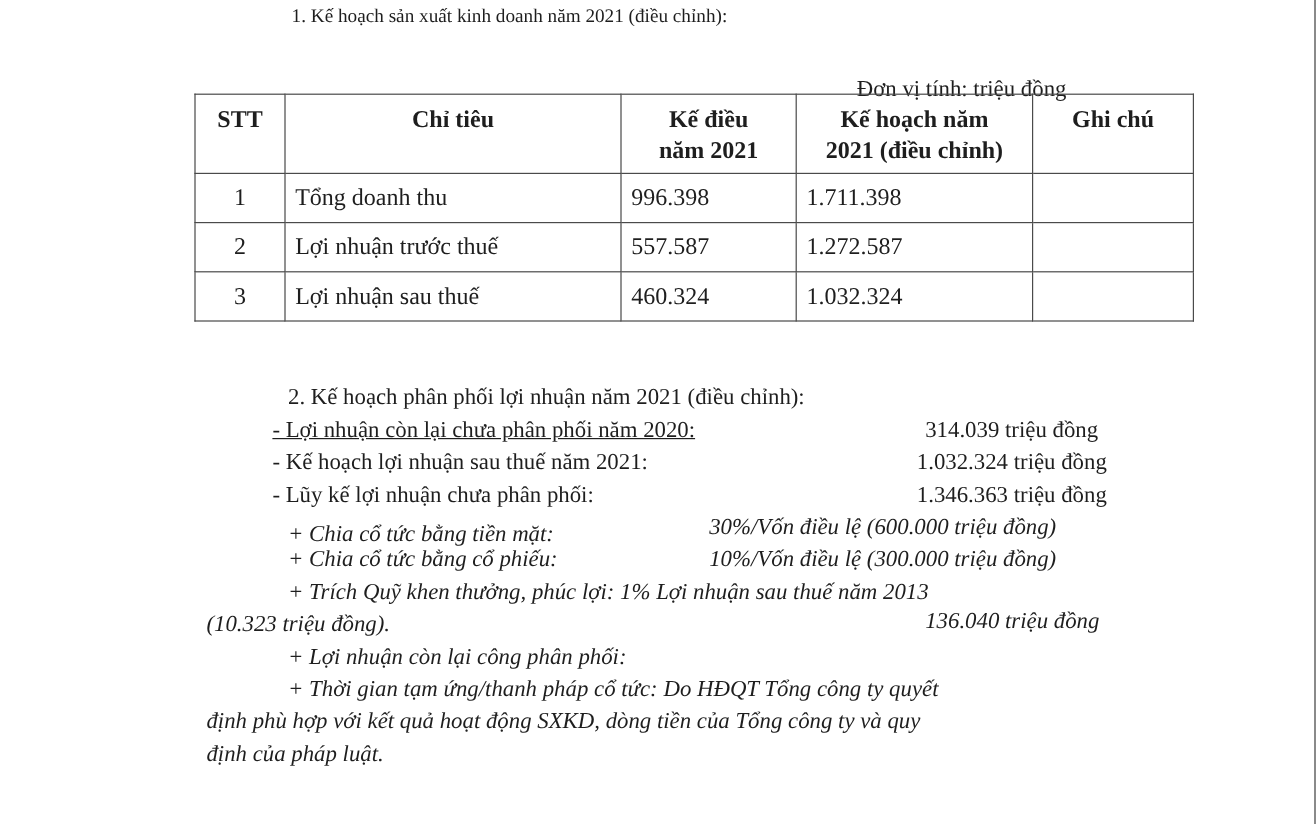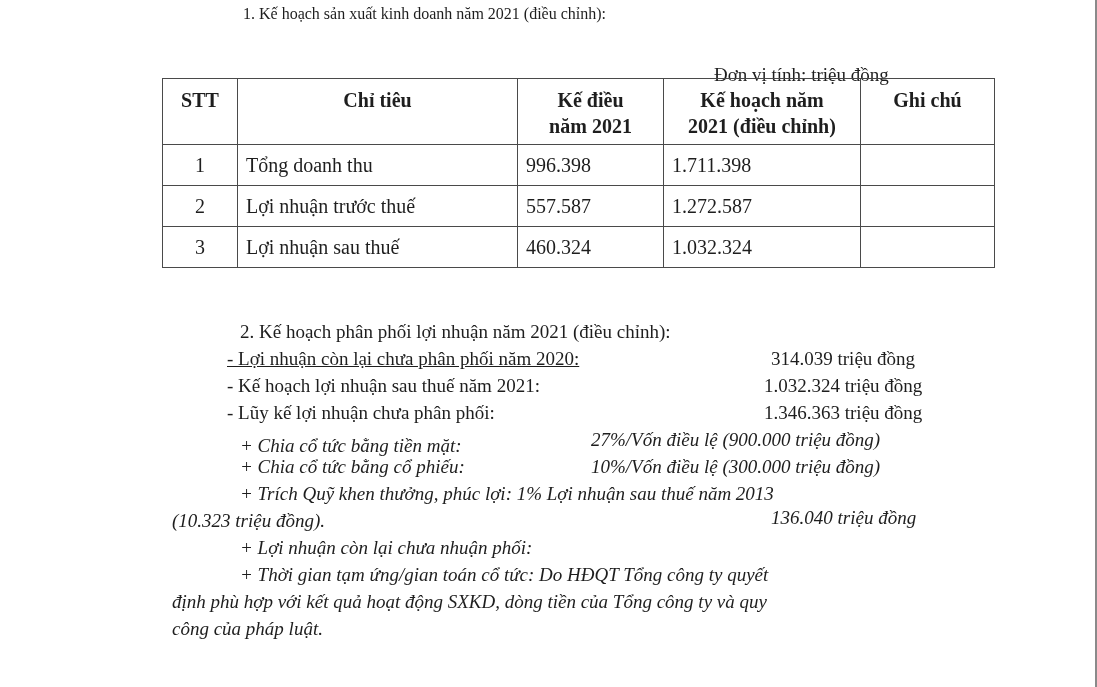--- a/index.html
+++ b/index.html
@@ -135,26 +135,26 @@
 <div class="line" style="left:227px; top:345px;text-decoration:underline;">- Lợi nhuận còn lại chưa phân phối năm 2020:</div>
 <div class="line" style="left:771px; top:345px;">314.039 triệu đồng</div>
 
 <div class="line" style="left:227px; top:372px;">- Kế hoạch lợi nhuận sau thuế năm 2021:</div>
 <div class="line" style="left:764px; top:372px;">1.032.324 triệu đồng</div>
 
 <div class="line" style="left:227px; top:399px;">- Lũy kế lợi nhuận chưa phân phối:</div>
 <div class="line" style="left:764px; top:399px;">1.346.363 triệu đồng</div>
 
 <div class="line italic" style="left:240px; top:412px;margin-top:20px;">+ Chia cổ tức bằng tiền mặt:</div>
-<div class="line italic" style="left:591px; top:426px;">27%/Vốn điều lệ (900.000 triệu đồng)</div>
+<div class="line italic" style="left:591px; top:426px;">30%/Vốn điều lệ (600.000 triệu đồng)</div>
 
 <div class="line italic" style="left:240px; top:453px;">+ Chia cổ tức bằng cổ phiếu:</div>
 <div class="line italic" style="left:591px; top:453px;">10%/Vốn điều lệ (300.000 triệu đồng)</div>
 
 <div class="line italic" style="left:240px; top:480px;">+ Trích Quỹ khen thưởng, phúc lợi: 1% Lợi nhuận sau thuế năm 2013</div>
 <div class="line italic" style="left:172px; top:507px;">(10.323 triệu đồng).</div>
 
-<div class="line italic" style="left:240px; top:534px;">+ Lợi nhuận còn lại chưa nhuận phối:</div>
+<div class="line italic" style="left:240px; top:534px;">+ Lợi nhuận còn lại công phân phối:</div>
 <div class="line italic" style="left:771px; top:504px;">136.040 triệu đồng</div>
 
-<div class="line italic" style="left:240px; top:561px;">+ Thời gian tạm ứng/gian toán cổ tức: Do HĐQT Tổng công ty quyết</div>
+<div class="line italic" style="left:240px; top:561px;">+ Thời gian tạm ứng/thanh pháp cổ tức: Do HĐQT Tổng công ty quyết</div>
 <div class="line italic" style="left:172px; top:588px;">định phù hợp với kết quả hoạt động SXKD, dòng tiền của Tổng công ty và quy</div>
-<div class="line italic" style="left:172px; top:615px;">công của pháp luật.</div>
+<div class="line italic" style="left:172px; top:615px;">định của pháp luật.</div>
 
 </body></html>

